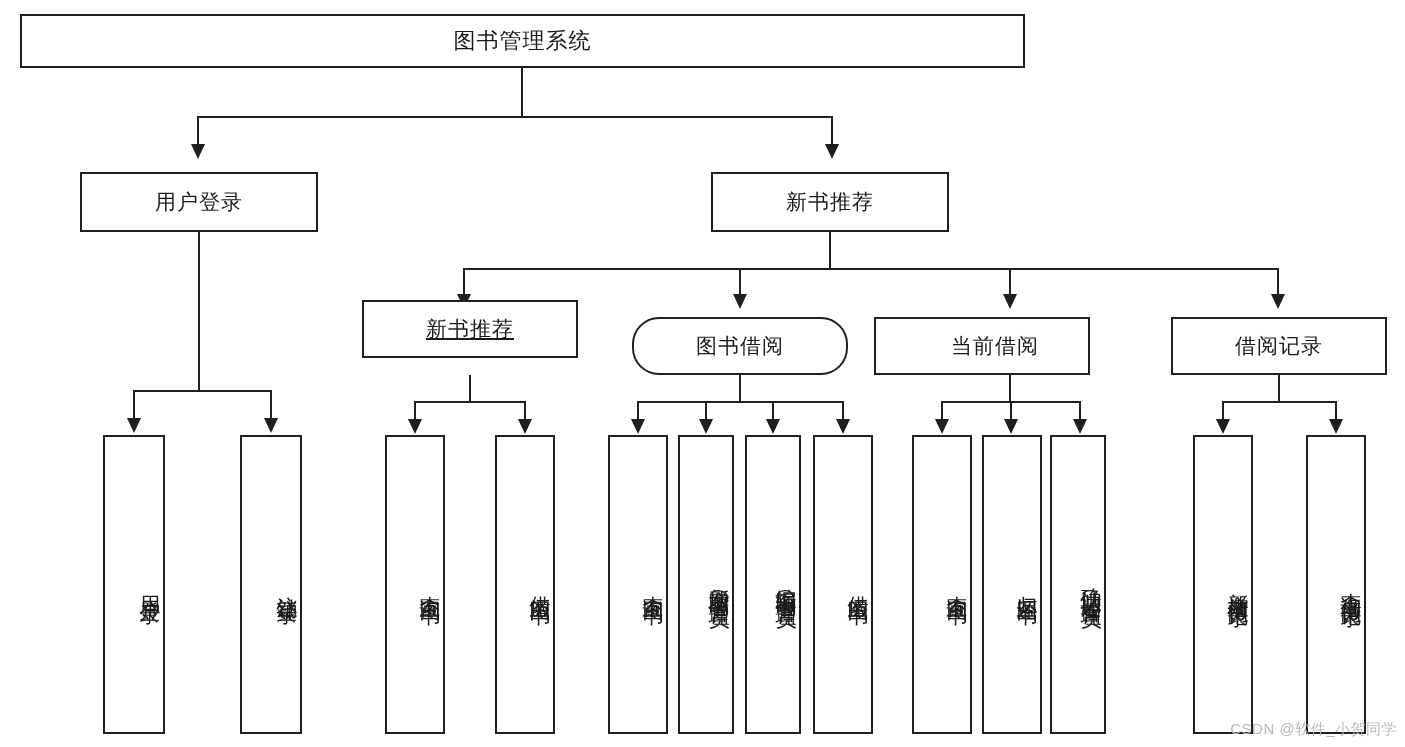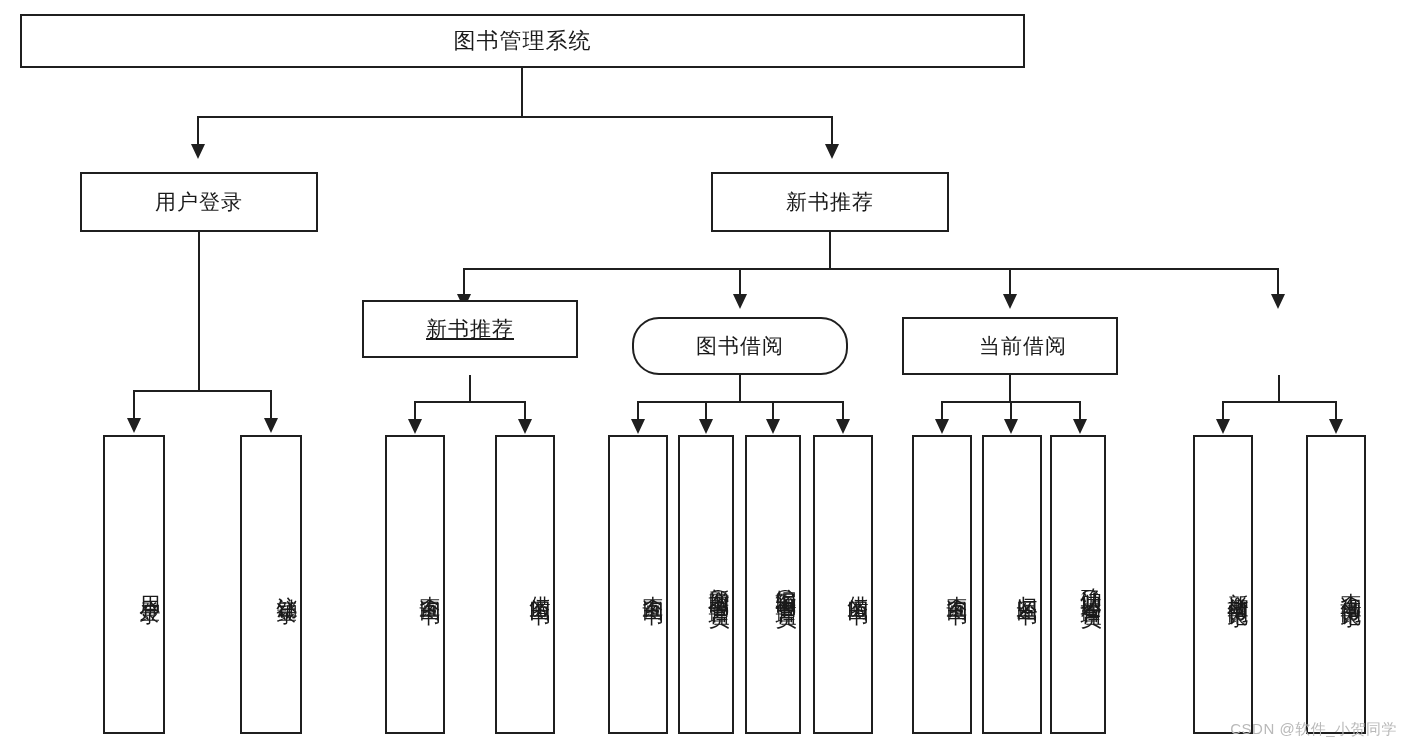--- a/index.html
+++ b/index.html
@@ -105,21 +105,22 @@
   <div class="arrow" style="left:733px; top:294px;"></div>
 
   <div class="edge v" style="left:1009px; top:268px; width:2px; height:30px;"></div>
   <div class="arrow" style="left:1003px; top:294px;"></div>
 
   <div class="edge v" style="left:1277px; top:268px; width:2px; height:30px;"></div>
   <div class="arrow" style="left:1271px; top:294px;"></div>
 
   <div class="node horiz" style="left:362px; top:300px; width:216px; height:58px;text-decoration:underline;">新书推荐</div>
   <div class="node horiz" style="left:632px; top:317px; width:216px; height:58px;border-radius:27px;">图书借阅</div>
-  <div class="node horiz" style="left:902px; top:317px; width:216px; height:58px;padding-left:26px;">当前借阅</div>
+  <div class="node horiz" style="left:874px; top:317px; width:216px; height:58px;padding-left:26px;">当前借阅</div>
+  <div class="node horiz" style="left:1171px; top:317px; width:216px; height:58px;">借阅记录</div>
 
   <div class="edge v" style="left:469px; top:375px; width:2px; height:28px;"></div>
   <div class="edge h" style="left:414px; top:401px; width:112px; height:2px;"></div>
   <div class="edge v" style="left:414px; top:401px; width:2px; height:22px;"></div>
   <div class="arrow" style="left:408px; top:419px;"></div>
   <div class="edge v" style="left:524px; top:401px; width:2px; height:22px;"></div>
   <div class="arrow" style="left:518px; top:419px;"></div>
 
   <div class="edge v" style="left:739px; top:375px; width:2px; height:28px;"></div>
   <div class="edge h" style="left:637px; top:401px; width:207px; height:2px;"></div>

